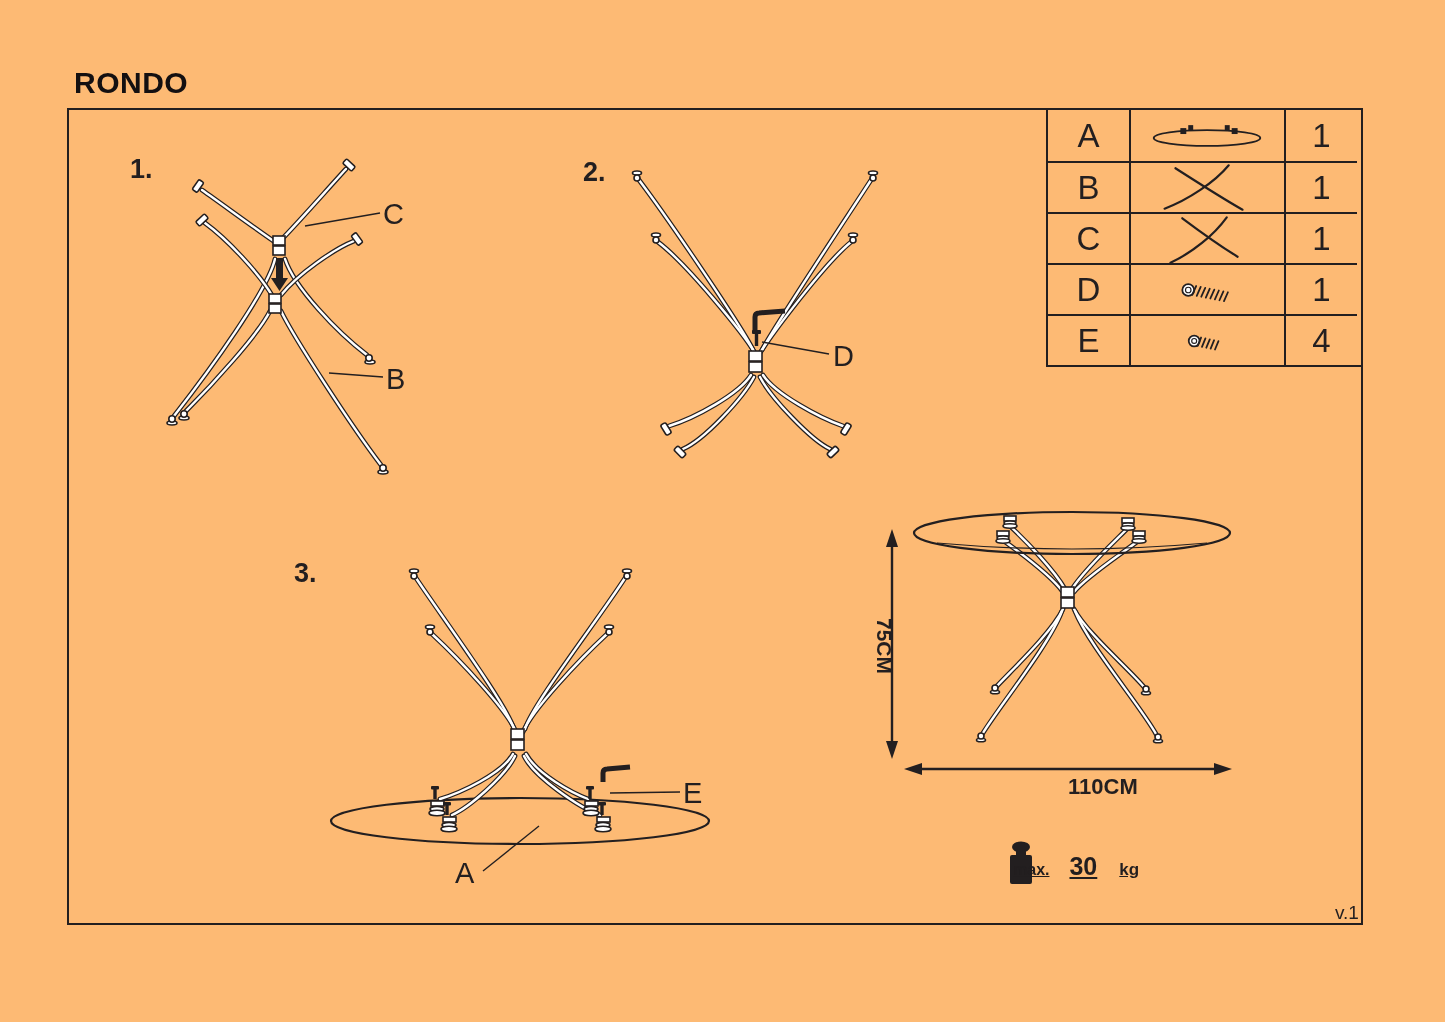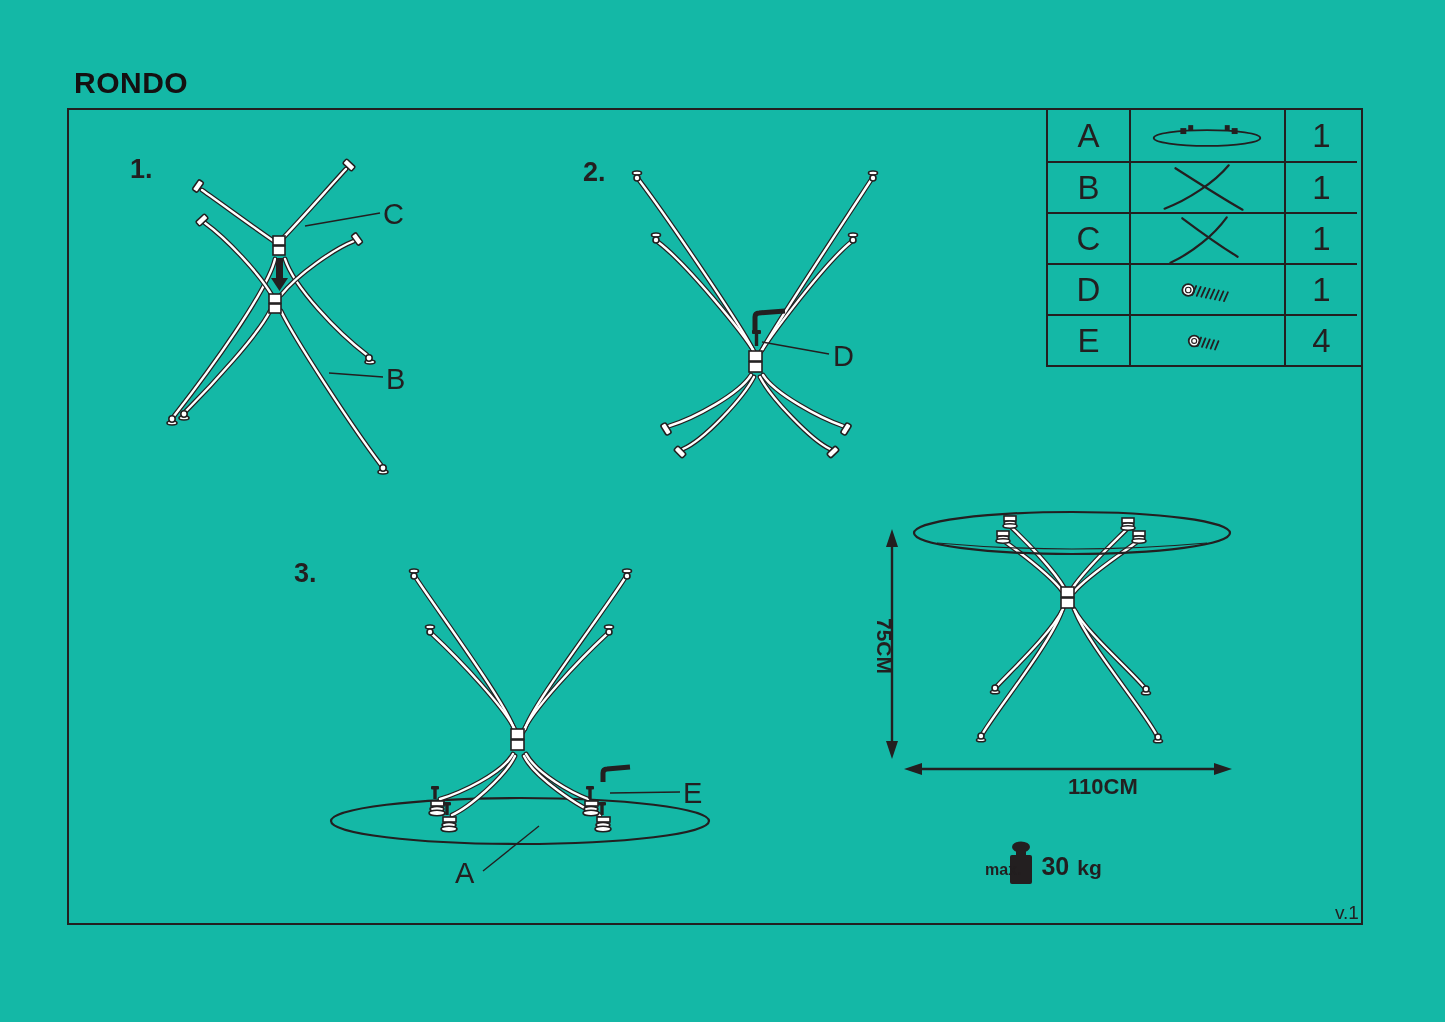--- a/index.html
+++ b/index.html
@@ -1,17 +1,17 @@
 <!DOCTYPE html>
 <html><head>
 <meta charset="utf-8">
 <style>
   :root{ --ink:#231f20; }
   html,body{margin:0;padding:0;background:#fff;}
-  .page{position:relative;width:1445px;height:1022px;background:#14b8a6;overflow:hidden;
+  .page{position:relative;width:1445px;height:1022px;background:#fdba74;overflow:hidden;
         font-family:"Liberation Sans", sans-serif;color:var(--ink);}
   .abs{position:absolute;}
   .title{left:74px;top:66px;font-size:30px;font-weight:bold;color:#141011;letter-spacing:0.5px;}
   .box{left:67px;top:108px;width:1292px;height:813px;border:2px solid var(--ink);}
   .step-num{font-size:27px;font-weight:bold;}
   .callout{font-size:29px;font-weight:400;}
   .dim-h{font-size:22px;font-weight:bold;}
   .dim-v{font-size:21px;font-weight:bold;writing-mode:vertical-rl;}
   .version{font-size:19px;}
   .footer{left:67px;top:927px;width:1296px;text-align:center;font-size:17px;line-height:19.5px;color:#1c1a1b;}
@@ -31,21 +31,21 @@
   .leader{stroke:var(--ink);stroke-width:1.3;fill:none;}
   .blackfill{fill:var(--ink);stroke:none;}
   .key{stroke:var(--ink);stroke-width:5;fill:none;stroke-linejoin:round;stroke-linecap:butt;}
   .screw{stroke:var(--ink);stroke-width:3.4;stroke-linecap:butt;}
   .dimline{stroke:var(--ink);stroke-width:2.4;}
   .icon-line{fill:none;stroke:var(--ink);stroke-width:2.2;stroke-linecap:round;}
   .thread{stroke:var(--ink);stroke-width:1.8;stroke-linecap:round;}
   .wtxt{display:flex;align-items:baseline;color:#221e1f;}
   .wtxt .w1{font-size:16px;font-weight:600;}
   .wtxt .w2{font-size:25px;font-weight:600;margin-left:20px;}
-  .wtxt .w3{font-size:21px;font-weight:700;margin-left:8px;}
+  .wtxt .w3{font-size:17px;font-weight:700;margin-left:22px;}
 </style>
 </head>
 <body>
 
 <div class="page">
 
   <div class="abs title">RONDO</div>
 
   <div class="abs box">
 
@@ -353,21 +353,21 @@
         </svg>
       </div>
       <div class="pt-qty">4</div>
     </div>
 
     <svg class="abs" style="left:938px;top:730px;" width="28" height="46" viewBox="0 0 28 46">
       <ellipse class="blackfill" cx="14" cy="7" rx="9" ry="5.5"></ellipse>
       <rect class="blackfill" x="9" y="9" width="10" height="7"></rect>
       <rect class="blackfill" x="3" y="15" width="22" height="29" rx="2"></rect>
     </svg>
-    <div class="abs wtxt" style="left:916px;top:742px;">
+    <div class="abs wtxt" style="left:944px;top:742px;text-decoration:underline;">
       <span class="w1">max.</span>
       <span class="w2">30</span>
       <span class="w3">kg</span>
     </div>
 
     <div class="abs version" style="left:1266px;top:792px;">v.1</div>
   </div>
 
 
 </div>

